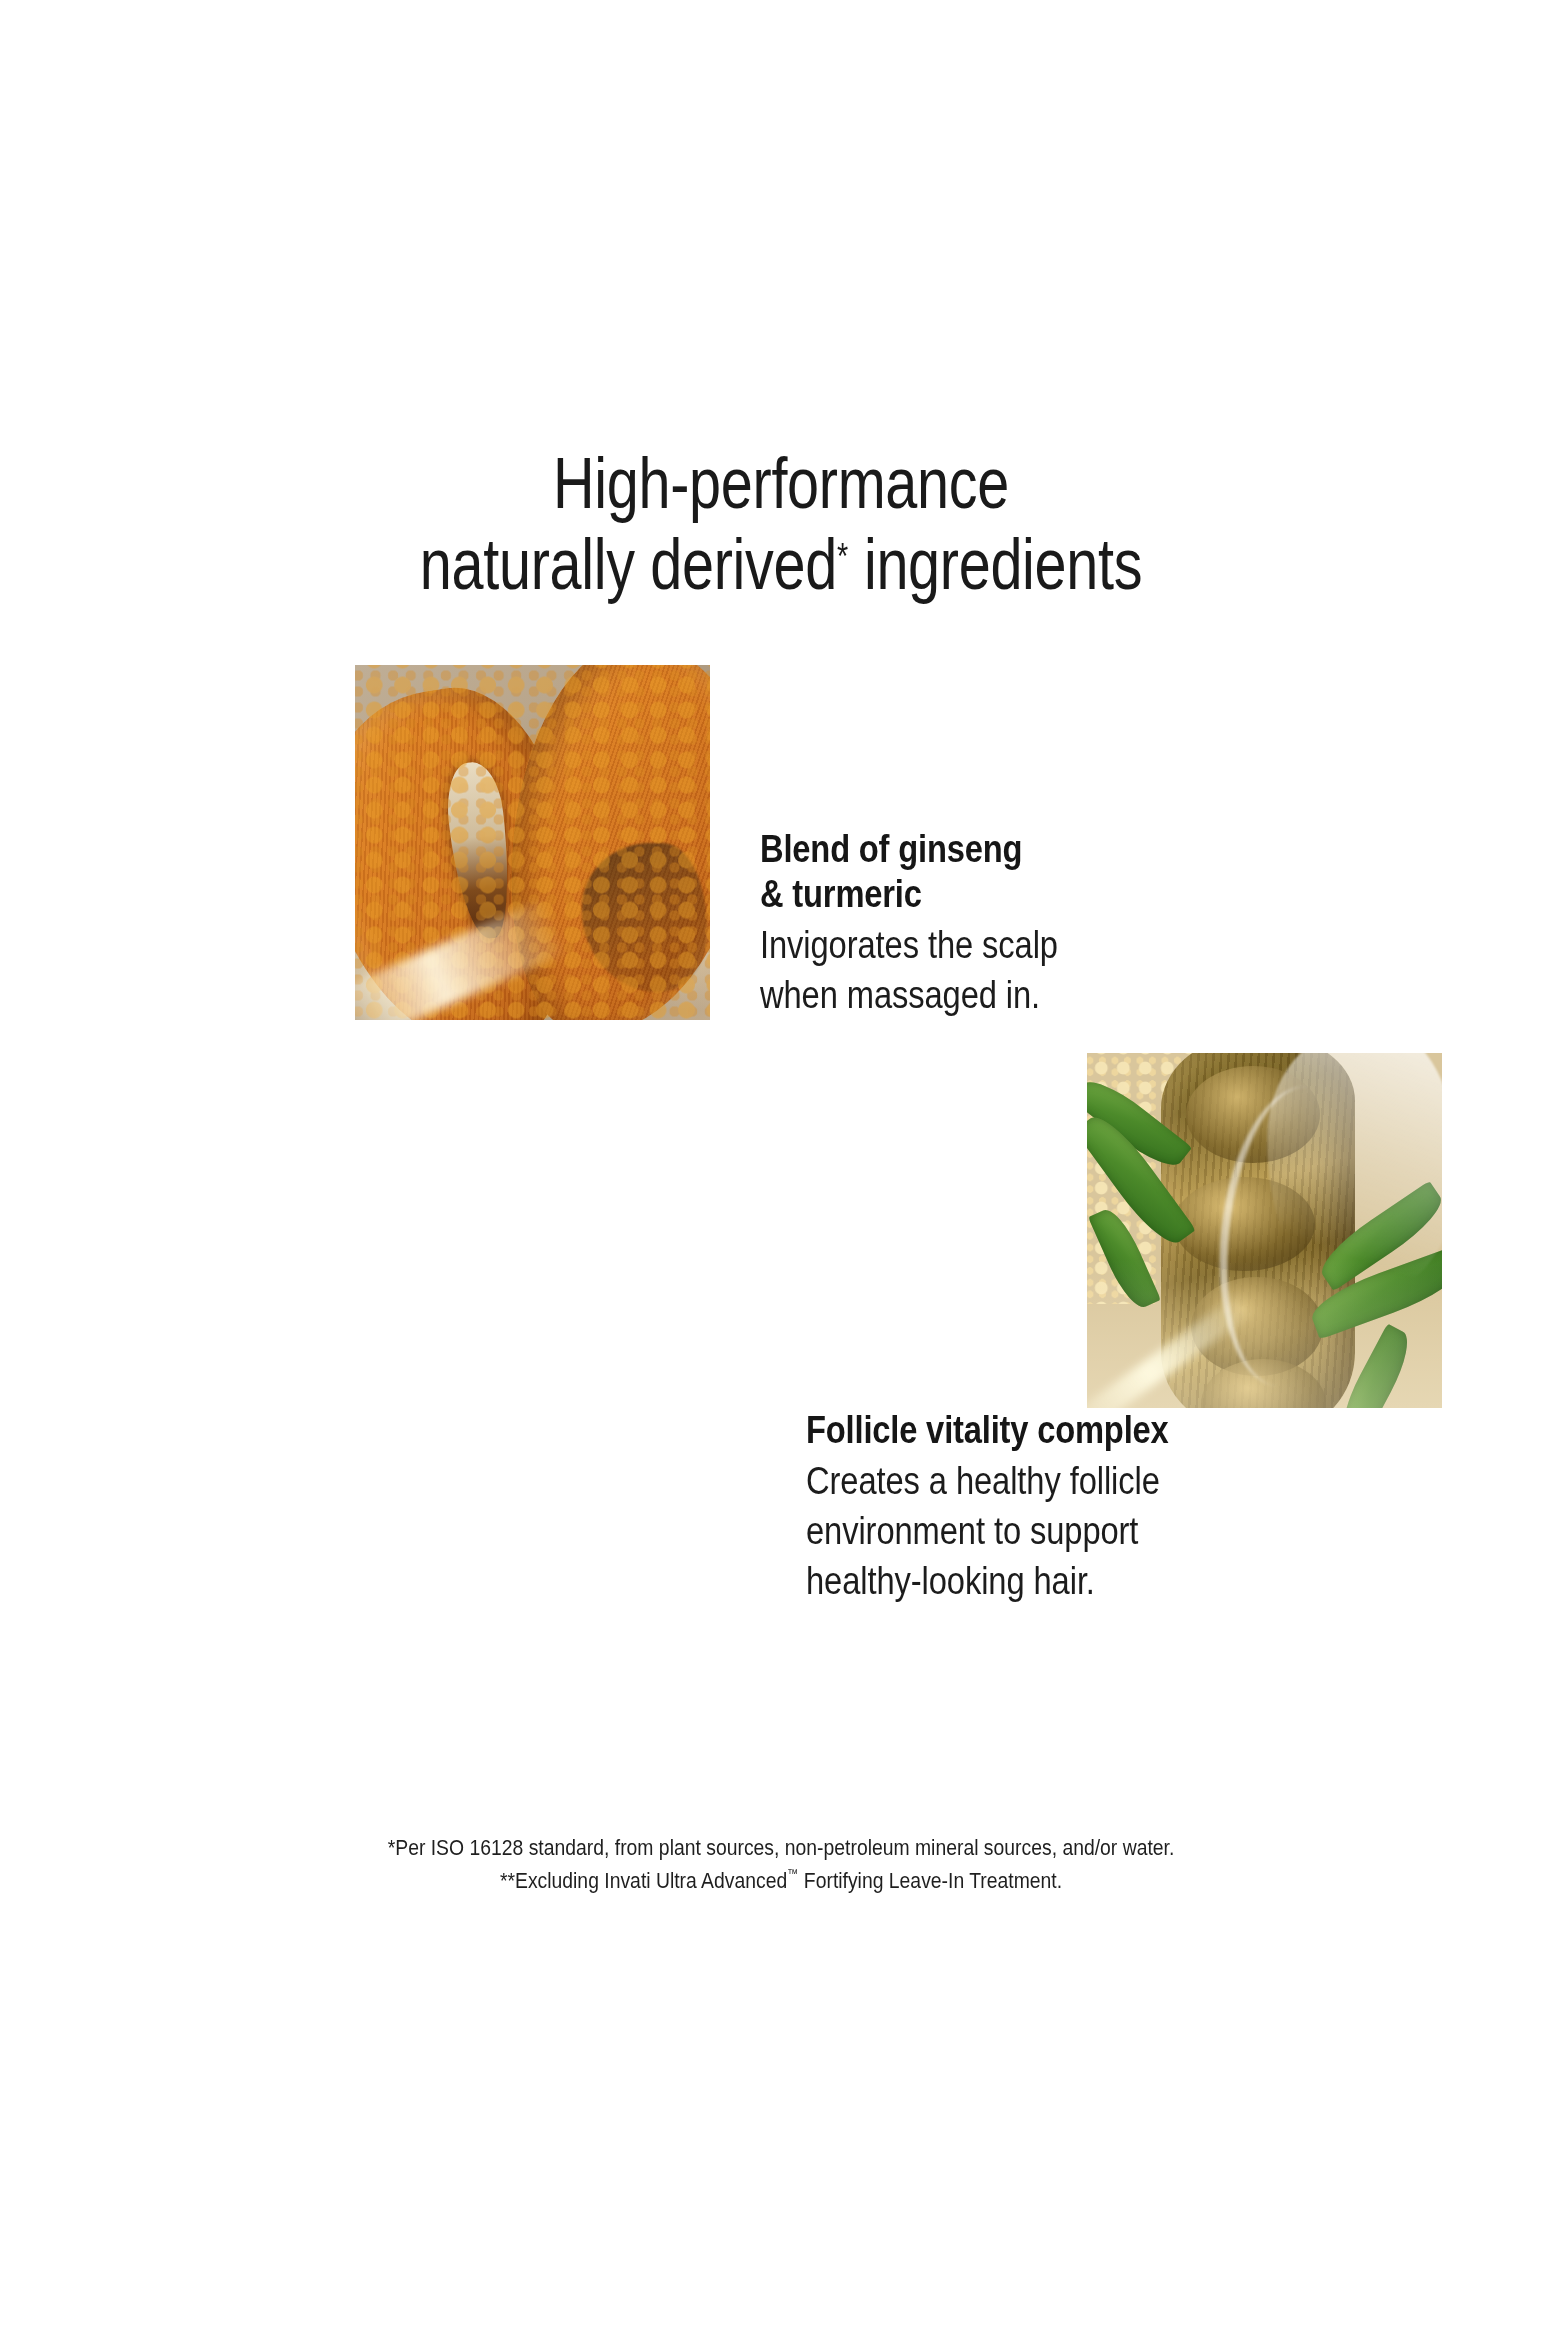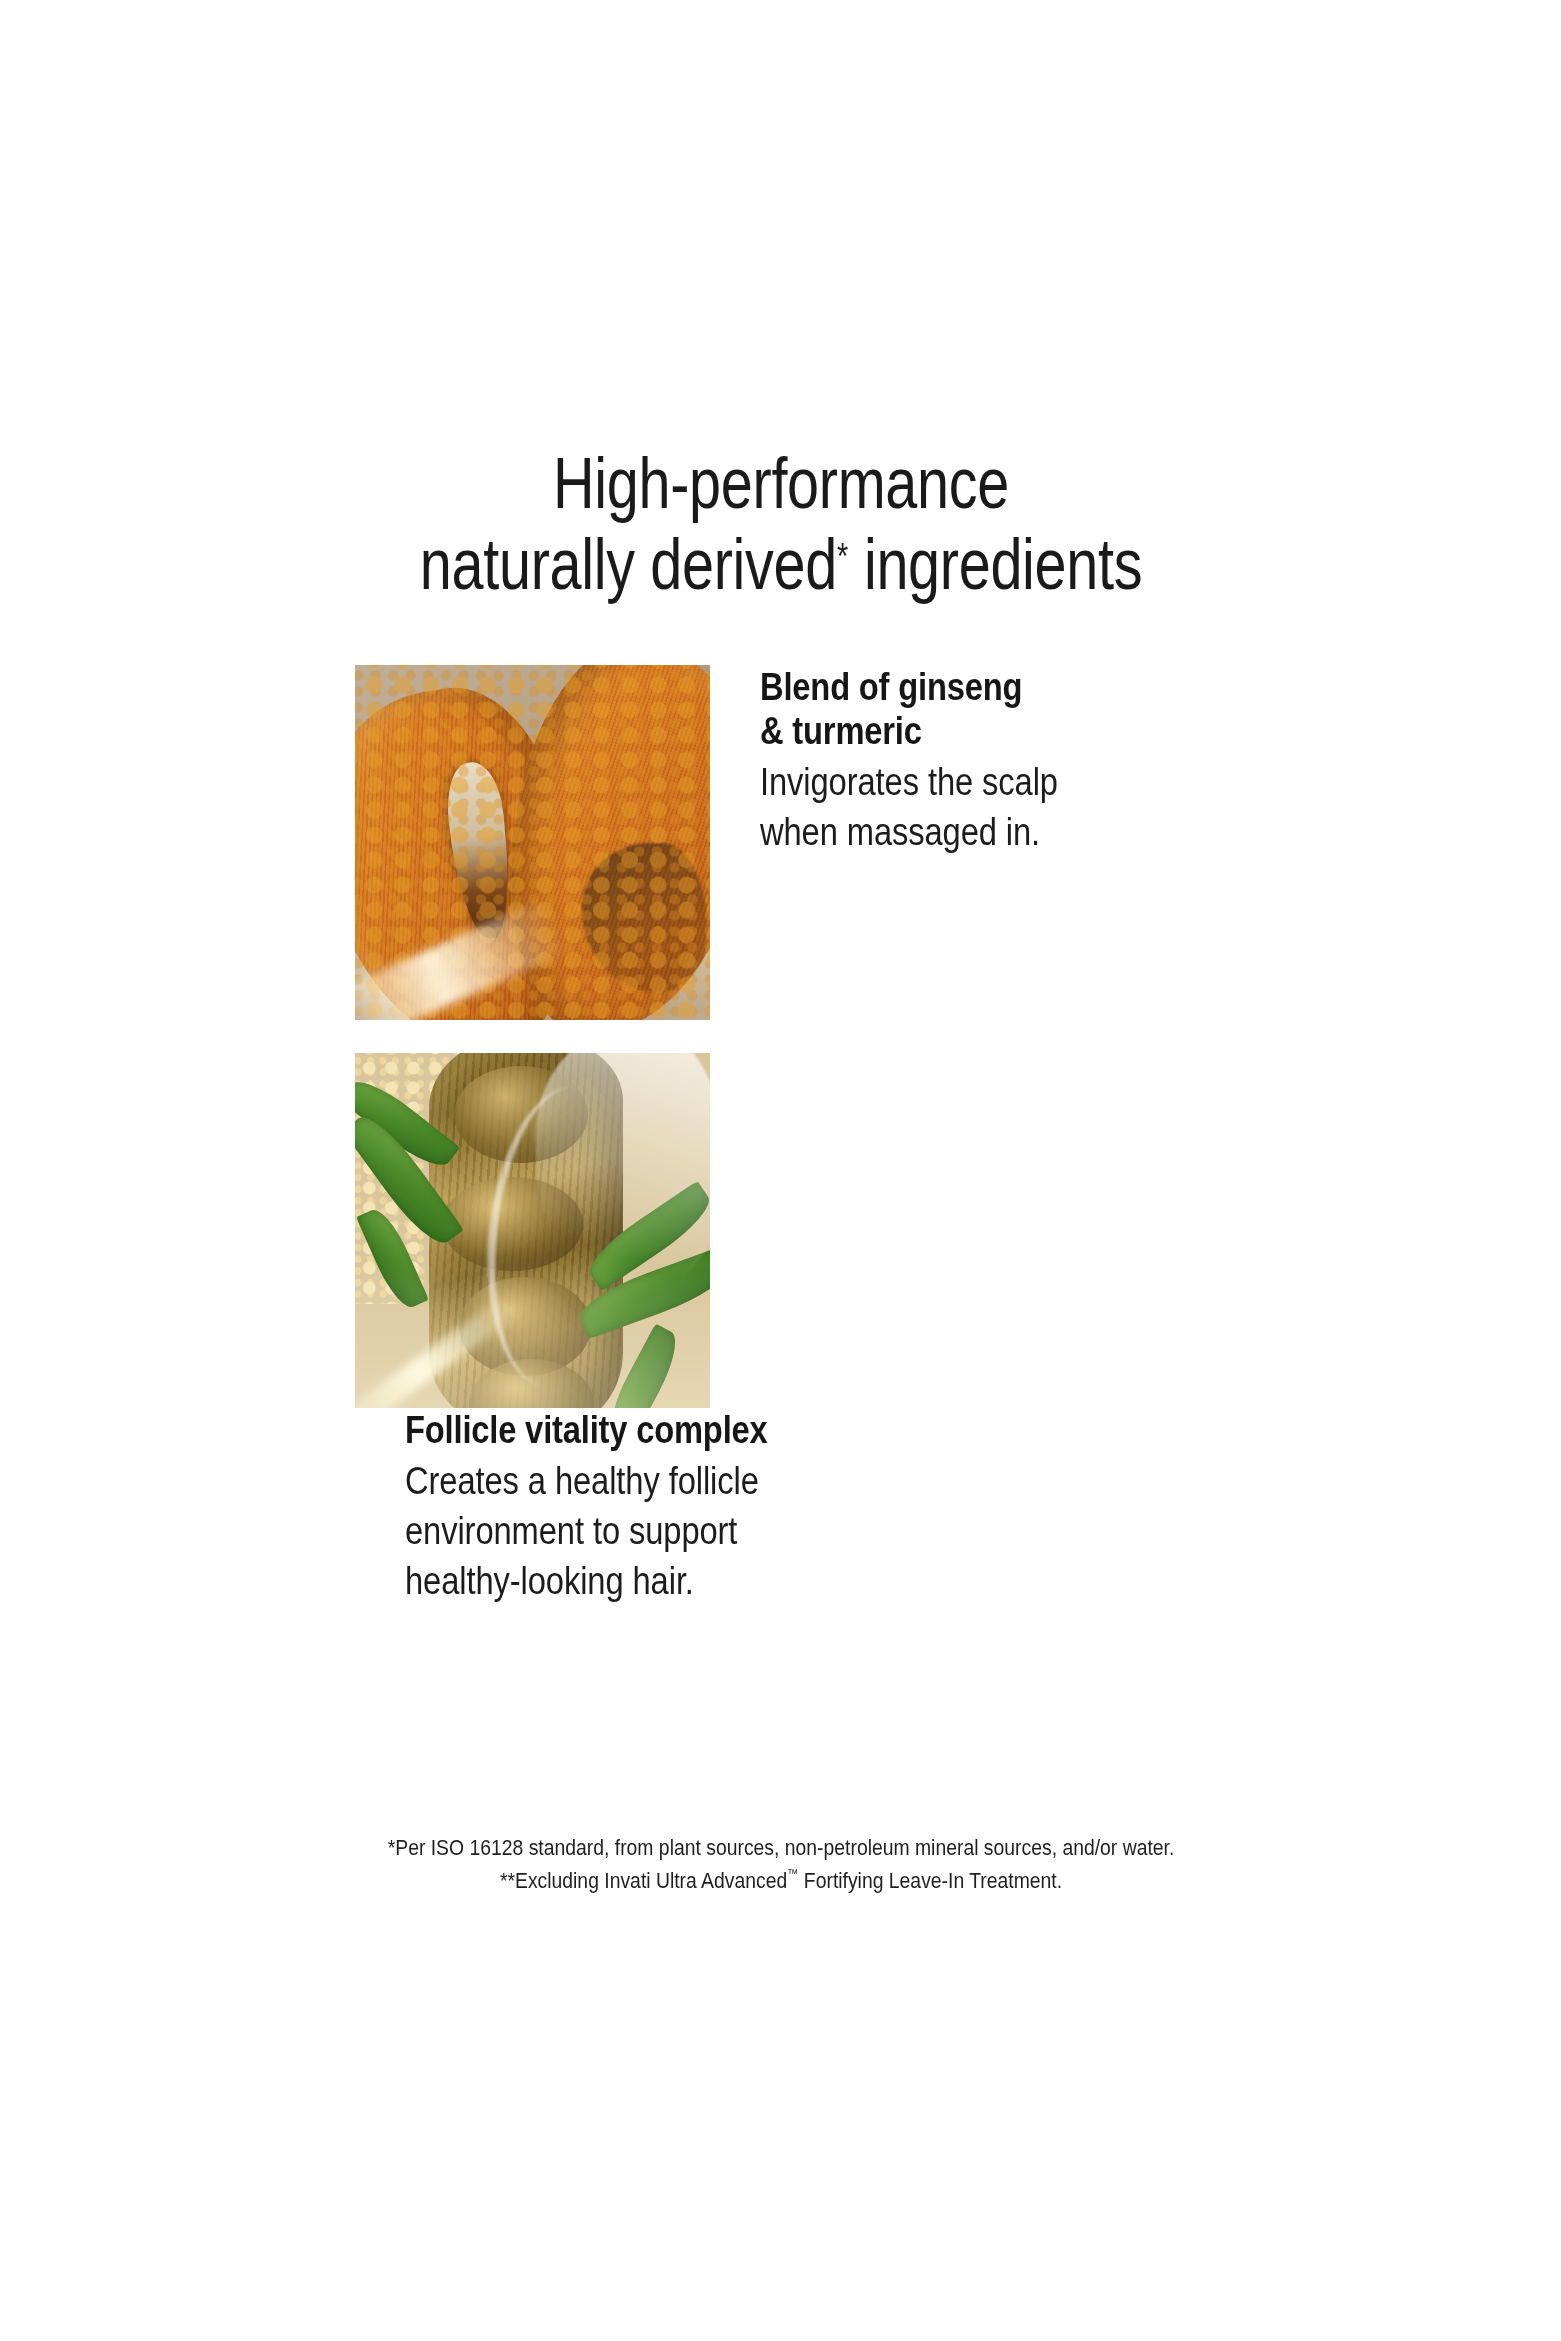--- a/index.html
+++ b/index.html
@@ -53,21 +53,21 @@
     position:absolute;
     top:665px;
     left:355px;
     width:1087px;
   }
   .row {
     position:relative;
     height:355px;
     margin-bottom:33px;
     display:flex;
-    align-items:flex-start;
+    align-items:flex-end;
   }
   .row:last-child { margin-bottom:0;flex-direction:column; }
 
   .thumb {
     width:355px;
     height:355px;
     flex:0 0 355px;
     position:relative;
     overflow:hidden;
     background:#cfc6b4;

